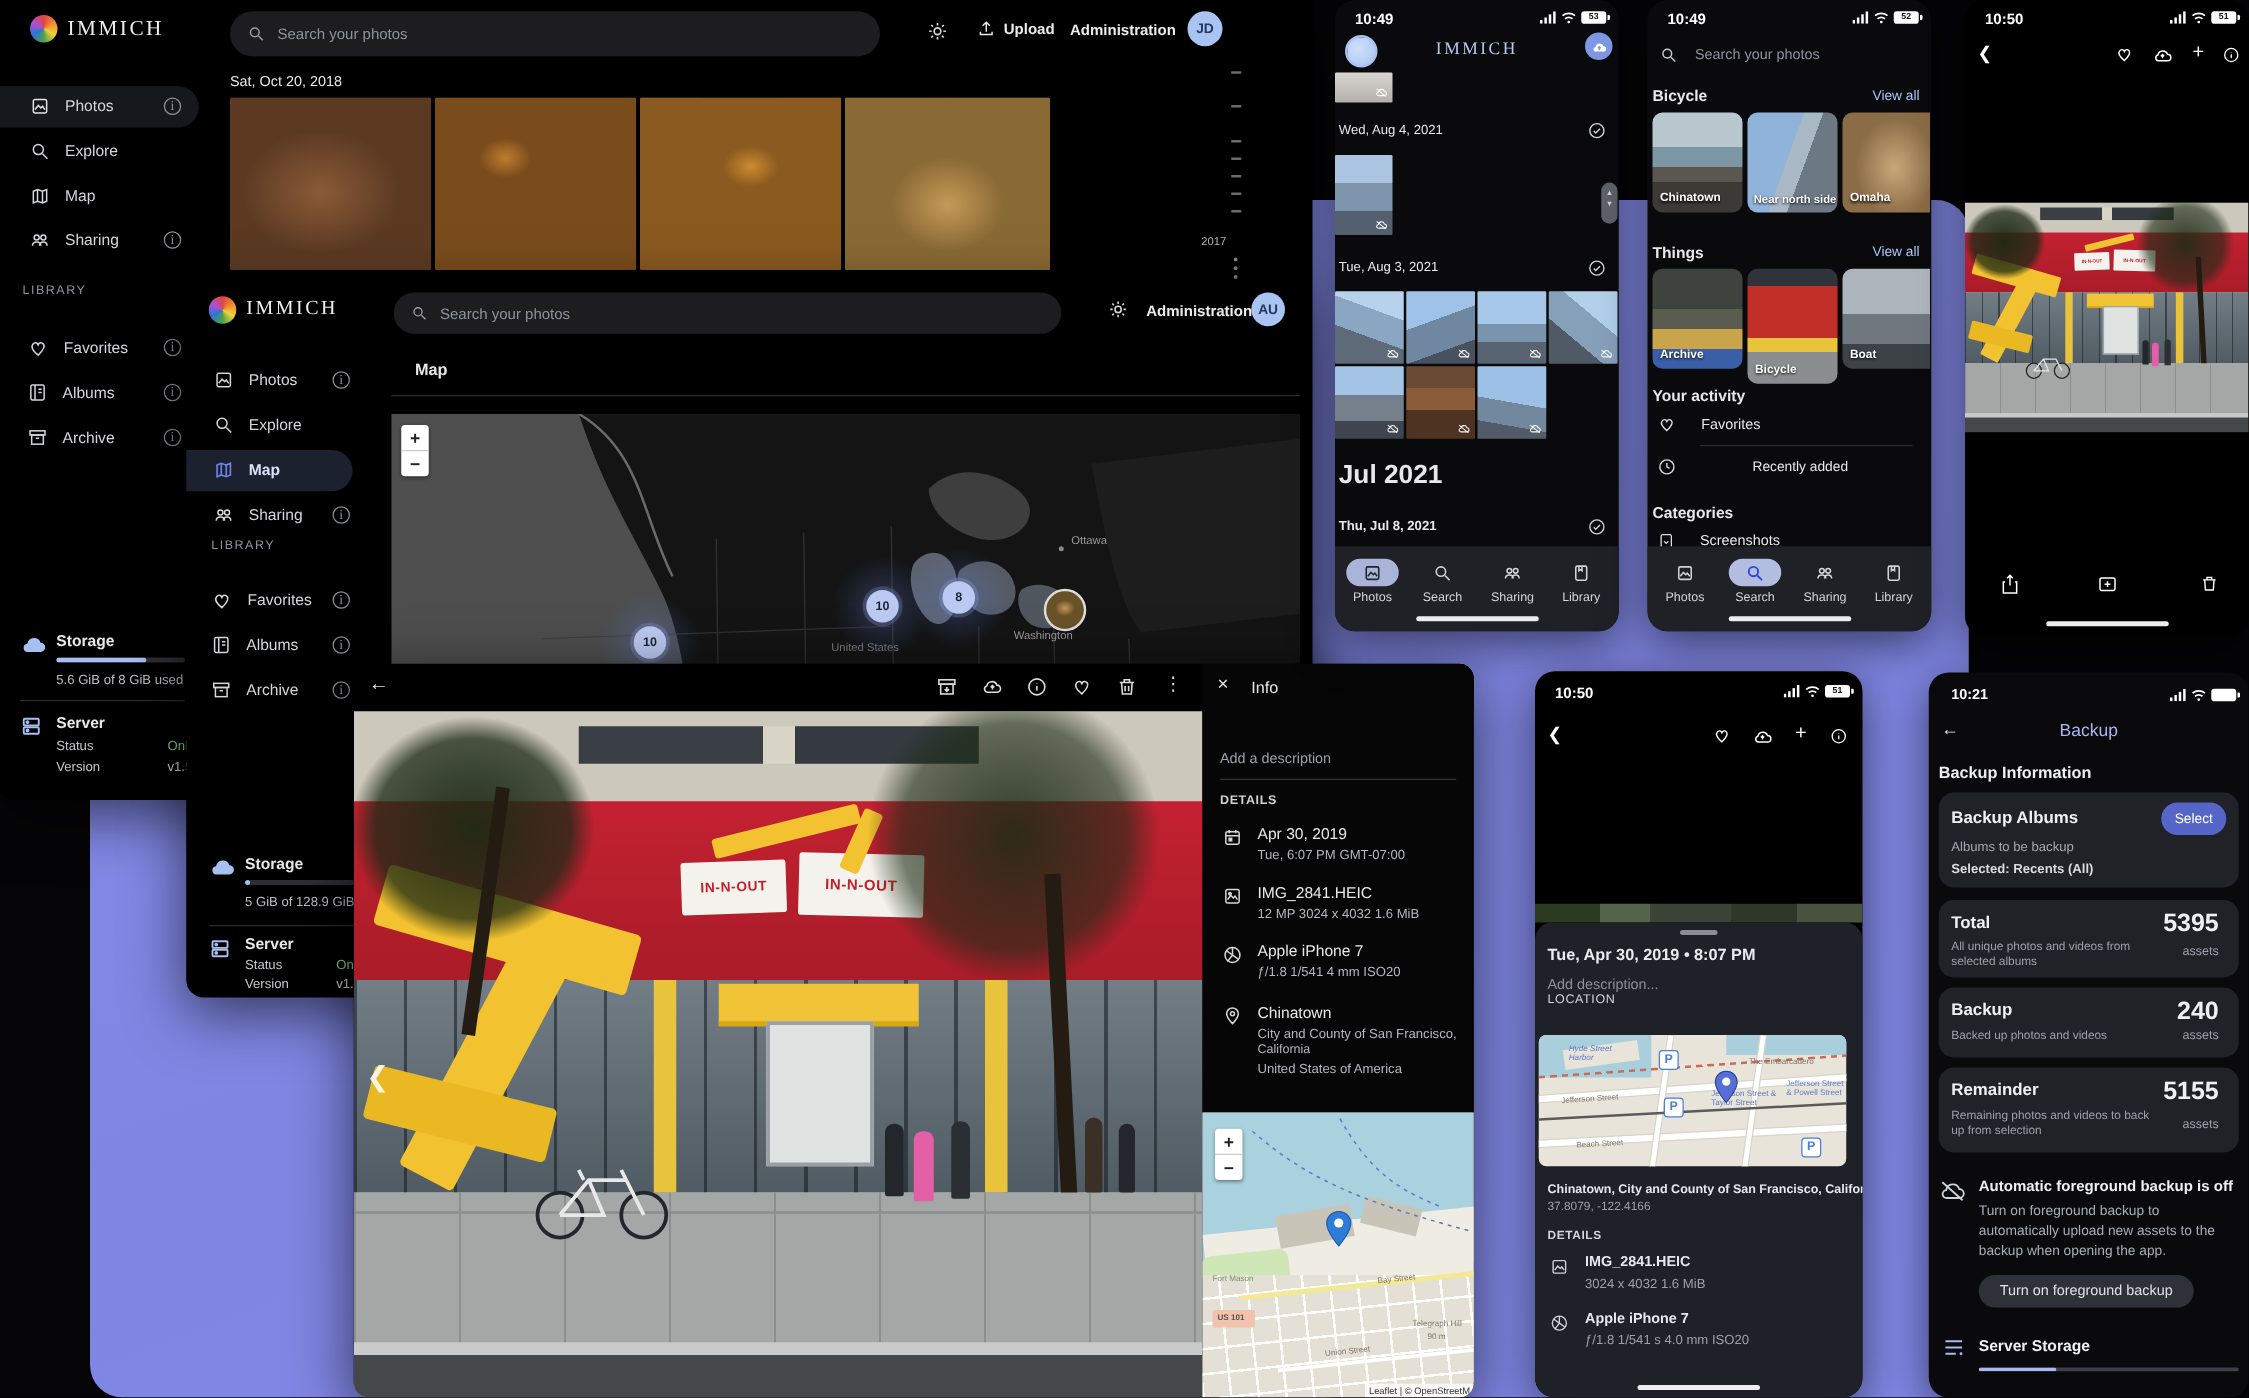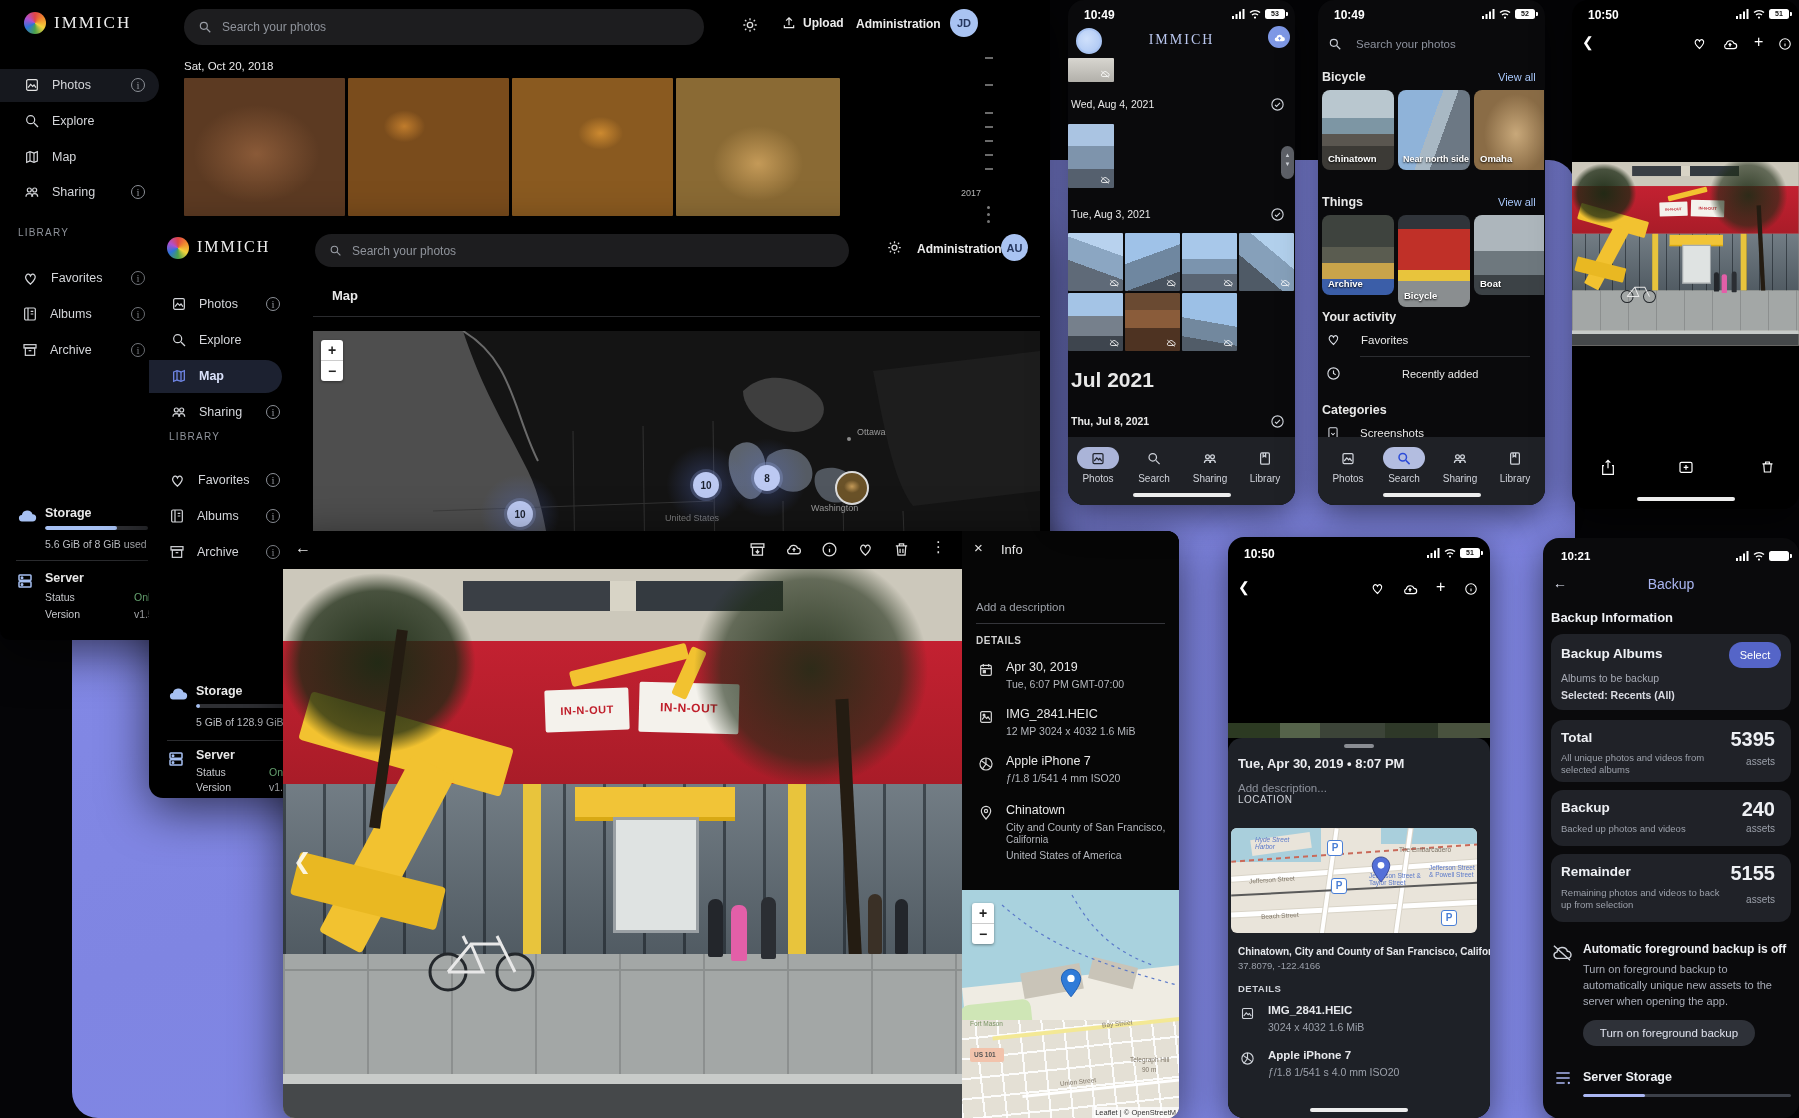--- a/index.html
+++ b/index.html
@@ -1050,21 +1050,21 @@
       <div class="statunit" style="top:40px;">assets</div>
     </div>
 
     <div class="abs" style="left:8px;top:406px;">
       <svg width="22" height="18" viewBox="0 0 24 20" fill="none" stroke="#cfd3da" stroke-width="1.6">
           <path d="M7 16h11a4 4 0 000-8 6 6 0 00-11.6 1A3.5 3.5 0 007 16z"></path>
           <line x1="3" y1="2" x2="21" y2="18"></line>
         </svg>
     </div>
     <div class="abs" style="left:40px;top:404px;font-size:12px;font-weight:bold;color:#eef0f4;">Automatic foreground backup is off</div>
-    <div class="abs" style="left:40px;top:424px;width:196px;font-size:11px;line-height:1.45;color:#a9adb8;">Turn on foreground backup to automatically unique new assets to the server when opening the app.</div>
+    <div class="abs" style="left:40px;top:424px;width:196px;font-size:11px;line-height:1.45;color:#a9adb8;">Turn on foreground backup to automatically upload new assets to the backup when opening the app.</div>
     <div class="abs" style="left:40px;top:482px;width:172px;height:26px;border-radius:14px;background:#2e3138;color:#dfe2ee;font-size:11.5px;display:flex;align-items:center;justify-content:center;">Turn on foreground backup</div>
     <div class="abs" style="left:10px;top:530px;">
       <svg width="20" height="20" viewBox="0 0 24 24" fill="none" stroke="#aab6f2" stroke-width="2">
           <path d="M4 6h16M4 12h16M4 18h10"></path>
           <circle cx="19" cy="18" r="1.4" fill="#aab6f2" stroke="none"></circle>
         </svg>
     </div>
     <div class="abs" style="left:40px;top:532px;font-size:12.5px;font-weight:bold;color:#eef0f4;">Server Storage</div>
     <div class="abs bar" style="left:40px;top:556px;width:208px;height:3px;background:#3c4049;">
         <div style="width:30%;background:#aab6f2;"></div>

